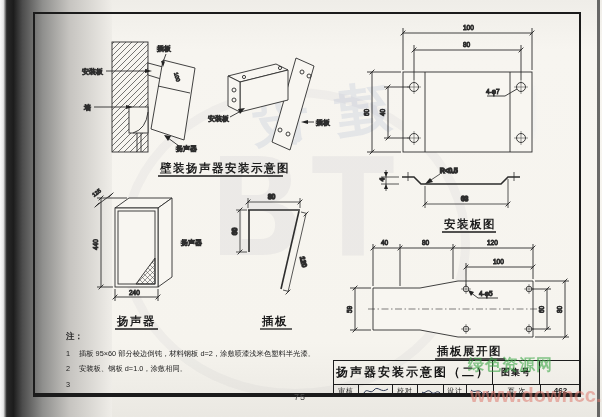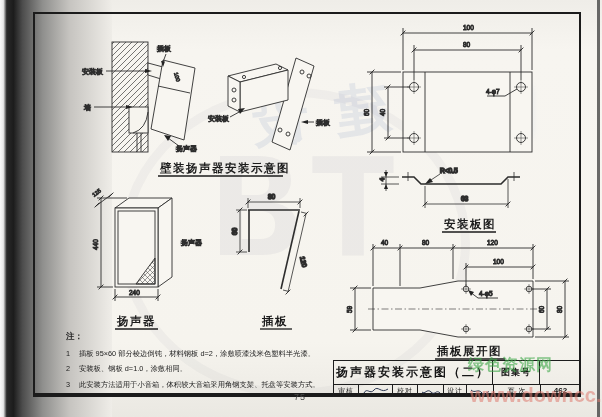--- a/index.html
+++ b/index.html
@@ -309,21 +309,20 @@
   <div class="ln">
     <span class="n">1</span>
     <span>插板 95×60 部分棱边倒钝，材料钢板 d=2，涂敷喷漆浅米色塑料半光漆。</span>
   </div>
   <div class="ln">
     <span class="n">2</span>
     <span>安装板、钢板 d=1.0，涂敷相同。</span>
   </div>
   <div class="ln">
     <span class="n">3</span>
-    <span>此安装方法适用于小音箱，体积较大音箱采用角钢支架、托盘等安装方式。</span>
   </div>
 </div>
 
 <div class="tb">
   <div class="r1">
     <div class="c t-main" style="width:160px;">扬声器安装示意图（二）</div>
     <div class="c t-lab" style="width:47px;">图集号</div>
     <div class="c t-no" style="flex:1;">新12D5</div>
   </div>
   <div class="r2">

